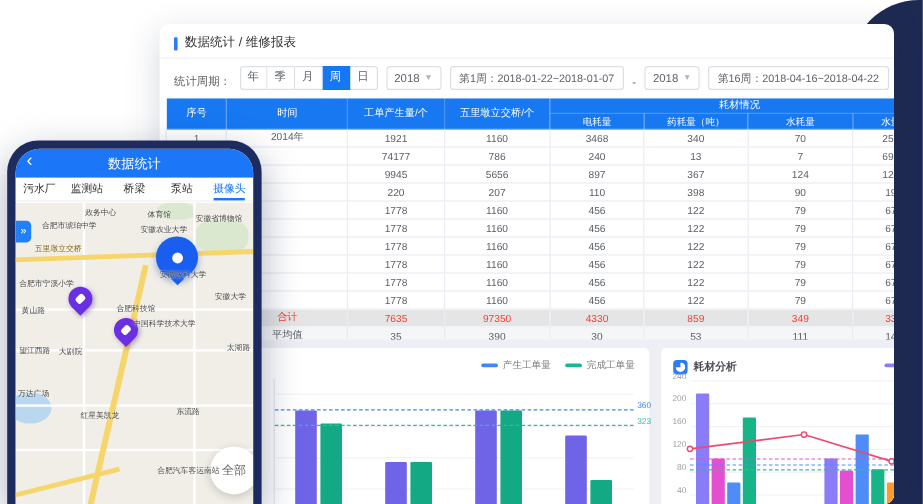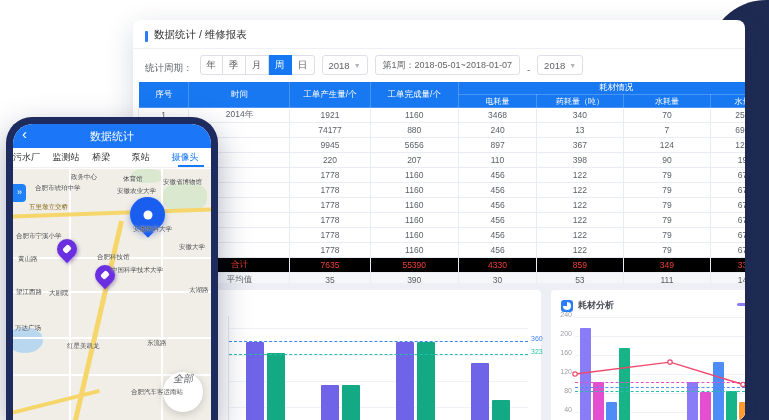--- a/index.html
+++ b/index.html
@@ -39,21 +39,21 @@
     color:#606266; }
 
   
   table.report { border-collapse:collapse; table-layout:fixed; width:104%;
     margin-left:5px; font-size:8.5px; }
   table.report th { background:#1778f2; color:#fff; font-weight:normal;
     border:1px solid rgba(255,255,255,.22); height:13px; font-size:8.5px; }
   table.report th.sub { font-size:8px; }
   table.report td { border:1px solid #e9ecf2; text-align:center; color:#5a5e66;
     height:15px; padding:0 3px; overflow:hidden; white-space:nowrap; }
-  tr.total-row td { background:#000000; color:#f04134;margin-top:32px; }
+  tr.total-row td { background:#e5e5e5; color:#f04134;margin-top:32px; }
   tr.avg-row td { background:#f5f6f8; }
 
   
   .charts-bg { position:absolute; left:0; top:263px; width:100%; height:137px;
     background:#edeff4; }
   .chart-card { position:absolute; top:270px; background:#fff; border-radius:4px;
     height:160px; }
   .chart-card.left { left:10px; width:398px; }
   .chart-card.right { left:418px; width:200px; }
 
@@ -85,21 +85,21 @@
     background:#1d2b5f; border-radius:26px 26px 0 0; padding:7px 7px 0; z-index:10;
     box-shadow:0 12px 32px rgba(20,30,70,.35); }
   .screen { width:100%; height:100%; background:#fff; border-radius:20px 20px 0 0;
     overflow:hidden; position:relative; }
   .p-header { height:24px; background:#1c77f8; display:flex; align-items:center;
     justify-content:center; position:relative; }
   .p-title { color:#fff; font-size:11px; }
   .p-back { position:absolute; left:9px; top:1px; color:#fff; font-size:15px; }
   .p-tabs { height:20px; display:flex; align-items:stretch; background:#fff;
     border-bottom:1px solid #f0f0f0; }
-  .p-tab { flex:1; text-align:left; font-size:9px; color:#303133; line-height:19px;
+  .p-tab { flex:1; text-align:center; font-size:9px; color:#303133; line-height:19px;
     position:relative; cursor:pointer; }
   .p-tab.active { color:#1677ff; }
   .p-tab.active::after { content:""; position:absolute; left:50%; bottom:0;
     transform:translateX(-50%); width:26px; height:2px; background:#1677ff; }
 
   .p-map { position:absolute; left:0; top:45px; right:0; bottom:0; background:#f0eee6;
     overflow:hidden; }
   .road-y { position:absolute; background:#f6d66b; }
   .road-w { position:absolute; background:#ffffff; }
   .park { position:absolute; background:#d9e8cf; border-radius:40%; }
@@ -117,24 +117,24 @@
     transform:translateX(-50%) rotate(45deg); width:8px; height:8px; background:#1a5ef0; }
   .pin { position:absolute; width:20px; height:20px; background:#6a2fe0;
     border-radius:50% 50% 50% 0; transform:rotate(-45deg);
     box-shadow:0 2px 4px rgba(60,20,140,.4); }
   .pin::before { content:""; position:absolute; left:50%; top:50%;
     transform:translate(-50%,-50%); width:8px; height:6px; background:#fff;
     border-radius:2px; }
   .expand-btn { position:absolute; left:0; top:15px; width:13px; height:18px;
     background:#2080f7; color:#fff; font-size:9px; line-height:17px; text-align:center;
     border-radius:0 4px 4px 0; cursor:pointer; }
-  .all-btn { position:absolute; left:150px; top:203px; width:40px; height:40px;
+  .all-btn { position:absolute; left:162px; top:203px; width:40px; height:40px;
     background:#fff; border-radius:50%; box-shadow:0 2px 8px rgba(0,0,0,.18);
-    display:flex; align-items:flex-start; justify-content:center; font-size:10px;
-    color:#606266; cursor:pointer;font-style:italic; }
+    display:flex; align-items:center; justify-content:center; font-size:10px;
+    color:#606266; cursor:pointer; }
 </style>
 </head>
 <body>
 
 <div class="navy-band"></div>
 
 <div class="dash">
 
   <div class="crumb-row">
     <span class="crumb-bar"></span>
@@ -148,47 +148,50 @@
         <div class="seg-item">季</div>
         <div class="seg-item">月</div>
         <div class="seg-item active">周</div>
         <div class="seg-item">日</div>
       </div>
     <div class="sel">
       <span>2018</span>
       <span class="caret">▼</span>
     </div>
     <div class="inp">
-      <span>第1周：2018-05-01~2018-01-07</span>
+      <span>第1周：2018-01-22~2018-01-07</span>
     </div>
     <span>-</span>
     <div class="sel">
       <span>2018</span>
       <span class="caret">▼</span>
+    </div>
+    <div class="inp">
+      <span>第16周：2018-04-16~2018-04-22</span>
     </div>
 
   </div>
 
   <table class="report" id="report-table">
       <colgroup>
         <col style="width: 8%;">
         <col style="width: 16%;">
         <col style="width: 12.7%;">
         <col style="width: 14%;">
         <col style="width: 12.4%;">
         <col style="width: 13.7%;">
         <col style="width: 13.9%;">
         <col style="width: 10%;">
       </colgroup>
       <thead>
         <tr>
           <th rowspan="2">序号</th>
           <th rowspan="2">时间</th>
           <th rowspan="2">工单产生量/个</th>
-          <th rowspan="2">工单完成量/个</th>
+          <th rowspan="2">五里墩立交桥/个</th>
           <th colspan="4">耗材情况</th>
         </tr>
         <tr>
           <th class="sub">电耗量</th>
           <th class="sub">药耗量（吨）</th>
           <th class="sub">水耗量</th>
           <th class="sub">水量</th>
         </tr>
       </thead>
       <tbody>
@@ -199,21 +202,21 @@
           <td>1160</td>
           <td>3468</td>
           <td>340</td>
           <td>70</td>
           <td>250</td>
         </tr>
         <tr>
           <td>2</td>
           <td></td>
           <td>74177</td>
-          <td>880</td>
+          <td>786</td>
           <td>240</td>
           <td>13</td>
           <td>7</td>
           <td>690</td>
         </tr>
         <tr>
           <td>3</td>
           <td></td>
           <td>9945</td>
           <td>5656</td>
@@ -289,21 +292,21 @@
           <td>1160</td>
           <td>456</td>
           <td>122</td>
           <td>79</td>
           <td>67</td>
         </tr>
         <tr class="total-row">
           <td></td>
           <td>合计</td>
           <td>7635</td>
-          <td>55390</td>
+          <td>97350</td>
           <td>4330</td>
           <td>859</td>
           <td>349</td>
           <td>33</td>
         </tr>
         <tr class="avg-row">
           <td></td>
           <td>平均值</td>
           <td>35</td>
           <td>390</td>
@@ -311,20 +314,30 @@
           <td>53</td>
           <td>111</td>
           <td>14</td>
         </tr>
       </tbody>
     </table>
 
   <div class="charts-bg"></div>
 
   <div class="chart-card left">
+    <div class="legend" id="chart1-legend">
+        <div class="legend-item">
+          <span class="legend-swatch" style="background: rgb(64, 134, 244);"></span>
+          <span>产生工单量</span>
+        </div>
+        <div class="legend-item">
+          <span class="legend-swatch" style="background: rgb(21, 184, 147);"></span>
+          <span>完成工单量</span>
+        </div>
+      </div>
     <div class="plot" id="chart1-plot">
         <div class="gridline" style="bottom: 52.7273px;"></div>
         <div class="gridline" style="bottom: 79.0909px;"></div>
         <div class="gridline" style="bottom: 105.455px;"></div>
         <div class="gridline" style="bottom: 131.818px;"></div>
         <div class="bar" style="left: 17px; width: 18px; height: 118.636px; background: rgb(111, 99, 232);"></div>
         <div class="bar" style="left: 38px; width: 18px; height: 107.761px; background: rgb(20, 169, 133);"></div>
         <div class="bar" style="left: 92px; width: 18px; height: 76.4545px; background: rgb(111, 99, 232);"></div>
         <div class="bar" style="left: 113px; width: 18px; height: 76.4545px; background: rgb(20, 169, 133);"></div>
         <div class="bar" style="left: 167px; width: 18px; height: 119.295px; background: rgb(111, 99, 232);"></div>

